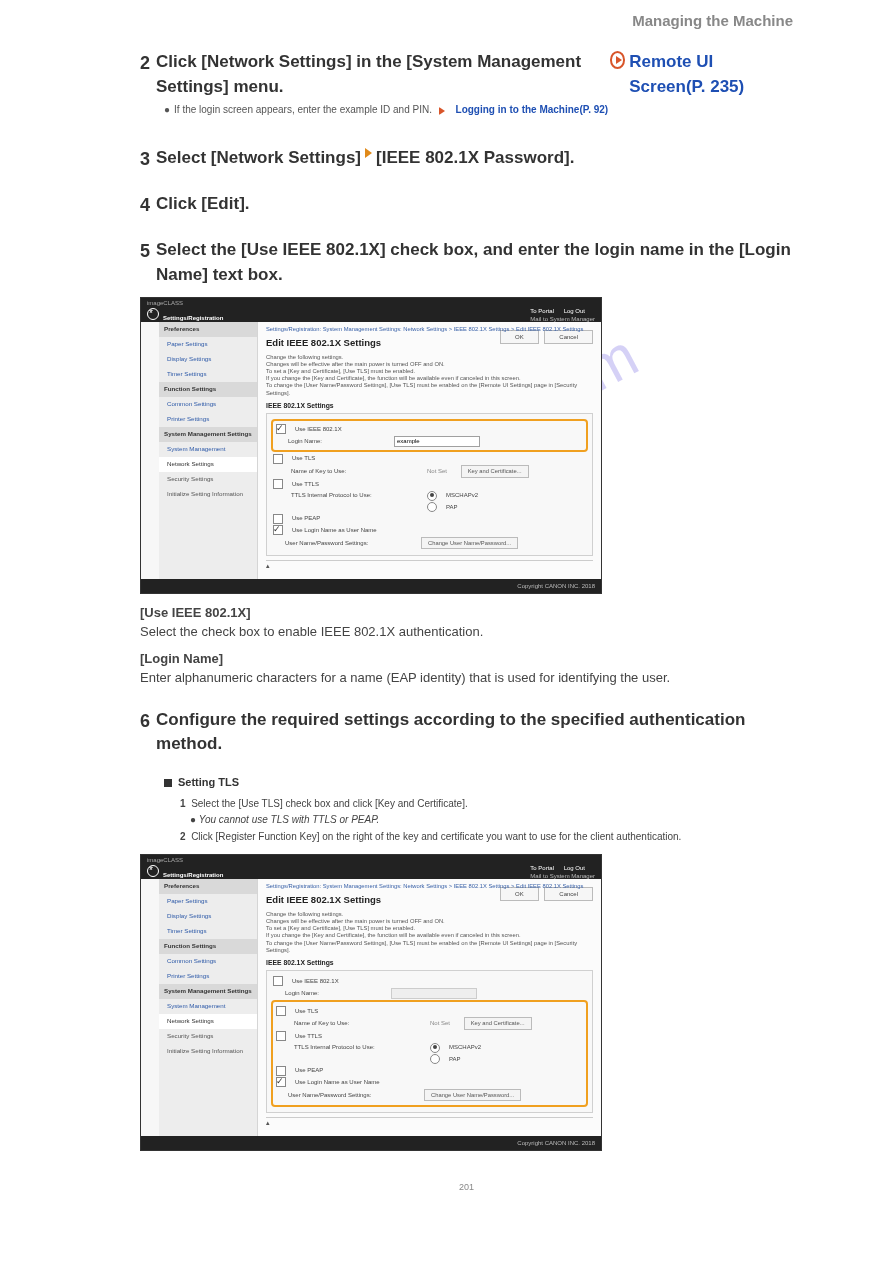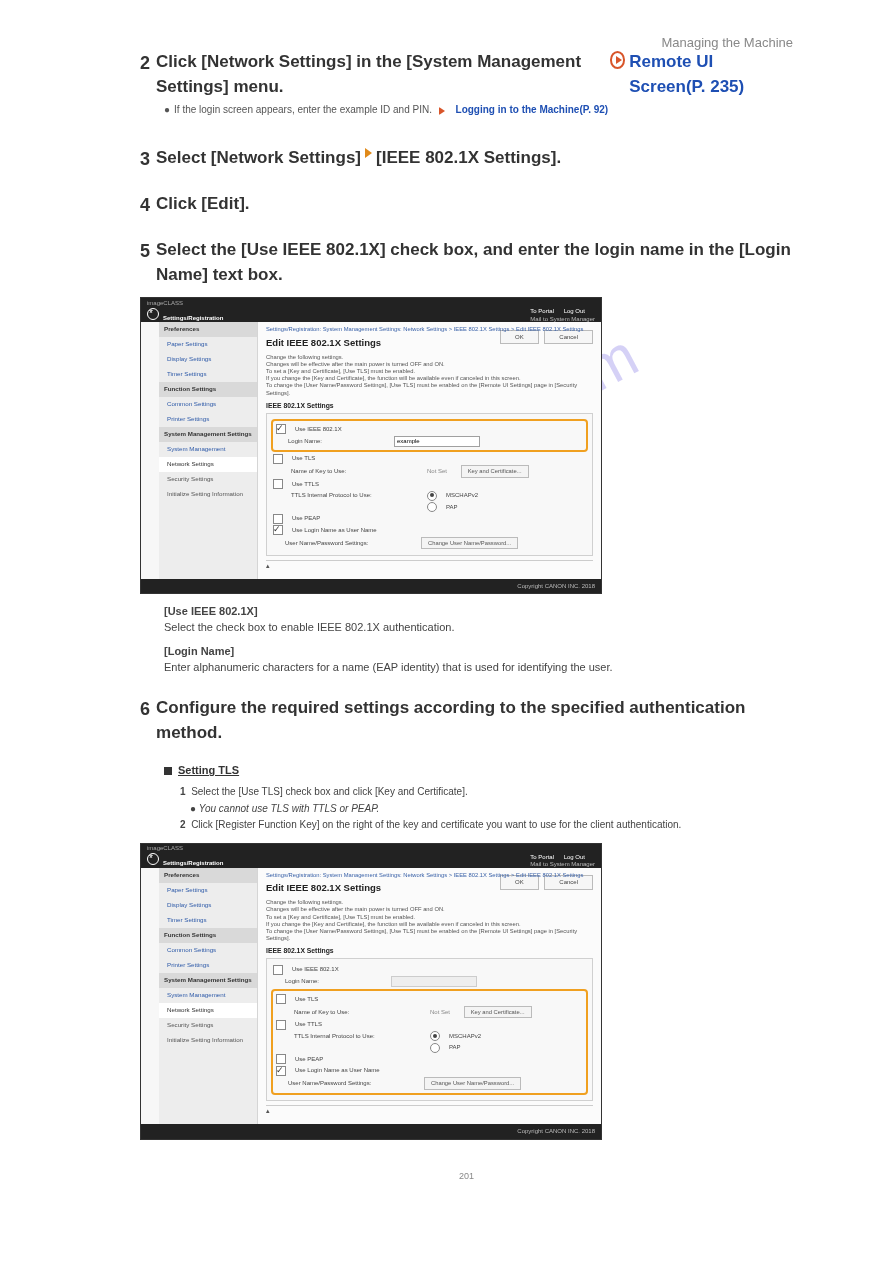--- a/index.html
+++ b/index.html
@@ -7,22 +7,22 @@
   .step-num { font-weight:bold; font-size:18px; margin-right:6px; }
   .step-row { display:flex; align-items:flex-start; margin:10px 0 4px 0; }
   .step-text { font-size:17px; }
   .note { margin-left:24px; font-size:10px; color:#555; display:flex; gap:4px; }
   .link { color:#1e4fb3; }
   .icon-play { display:inline-block; width:0;height:0;border-left:10px solid #d8552a;border-top:7px solid transparent;border-bottom:7px solid transparent;border-radius:1px; margin-right:8px; position:relative; top:2px;}
   .icon-play-small { display:inline-block; width:0;height:0;border-left:7px solid #e08a1a;border-top:5px solid transparent;border-bottom:5px solid transparent; margin-right:4px; position:relative; top:2px;}
   .ol-alpha { list-style:none; padding-left:40px; margin:4px 0 10px 0; font-size:10px; color:#444;}
   .ol-alpha li.sub { text-indent:-16px; padding-left:16px; margin-bottom:2px;}
   .bold { font-weight:bold; }
-  .bold-head { font-weight:bold; font-size:11px; margin:18px 0 6px 24px; display:flex; align-items:center;text-decoration:underline;}
-  .para { margin-left:24px; font-size:11px; color:#444; margin-bottom:8px; max-width:560px;}
+  .bold-head { font-weight:bold; font-size:11px; margin:18px 0 6px 24px; display:flex; align-items:center;}
+  .para { font-size:13px; color:#444; margin-bottom:8px; max-width:560px;}
 
   
   .shot { width:460px; margin:10px 0 10px 0; border:1px solid #333; background:#fff; position:relative; font-size:6px; }
   .shot-bar-model { background:#222; color:#aaa; height:8px; padding:1px 6px; display:flex; justify-content:space-between; align-items:center; font-size:6px;}
   .shot-bar-top { background:#222; color:#fff; height:14px; padding:0 6px; display:flex; justify-content:space-between; align-items:center;}
   .gear { display:inline-block; width:10px; height:10px; border:1px solid #fff; border-radius:50%; margin-right:4px; position:relative;}
   .gear::before{content:"*";position:absolute;left:1px;top:-2px;color:#fff;font-size:10px;}
   .sr-title{font-weight:bold;}
   .mail{font-size:6px;color:#bbb;}
   .shot-body{display:flex; background:#f7f7f7;padding-left:18px;}
@@ -53,21 +53,21 @@
   .notset{color:#888;}
   .foot{background:#222;color:#bbb;font-size:6px;text-align:right;padding:3px 6px; clear:both;}
   .to-top{height:10px;border-top:1px solid #ccc;margin-top:4px;font-size:7px;color:#555;}
 
   .watermark{position:absolute; left:180px; top:420px; font-size:60px; color:#8a7de8; opacity:0.35; transform:rotate(-28deg); pointer-events:none; font-family:Arial; letter-spacing:1px;}
 </style>
 </head>
 <body>
 
 <div class="page">
-  <div style="position:absolute; right:100px; top:34px; font-size:13px; color:#888;">Managing the Machine</div>
+  <div style="position:absolute; right:100px; top:10px; font-size:15px; color:#888;font-weight:bold;">Managing the Machine</div>
   <div class="watermark">manualshive.com</div>
 
   <div class="step-row">
     <span class="step-num">2</span>
     <span class="step-text bold">Click [Network Settings] in the [System Management Settings] menu.</span>
     <span style="margin-left:6px;display:inline-flex;align-items:center;justify-content:center;width:14px;height:14px;border:2px solid #d8552a;border-radius:50%;position:relative;top:1px;">
       <span style="display:inline-block;width:0;height:0;border-left:6px solid #d8552a;border-top:4px solid transparent;border-bottom:4px solid transparent;margin-left:2px;"></span>
     </span>
     <span class="step-text bold link" style="margin-left:4px;">Remote UI Screen(P. 235)</span>
   </div>
@@ -77,21 +77,21 @@
       <span>If the login screen appears, enter the example ID and PIN.</span>
       <span class="icon-play" style="border-left-width:6px;border-top-width:4px;border-bottom-width:4px; margin-left:4px;"></span>
       <span class="link bold">Logging in to the Machine(P. 92)</span>
     </span>
   </div>
 
   <div class="step-row" style="margin-top:28px;">
     <span class="step-num">3</span>
     <span class="step-text bold">Select [Network Settings]</span>
     <span class="icon-play-small" style="margin:0 4px;"></span>
-    <span class="step-text bold">[IEEE 802.1X Settings].</span>
+    <span class="step-text bold">[IEEE 802.1X Password].</span>
   </div>
 
   <div class="step-row" style="margin-top:20px;">
     <span class="step-num">4</span>
     <span class="step-text bold">Click [Edit].</span>
   </div>
 
   <div class="step-row" style="margin-top:20px;">
     <span class="step-num">5</span>
     <span class="step-text bold">Select the [Use IEEE 802.1X] check box, and enter the login name in the [Login Name] text box.</span>

